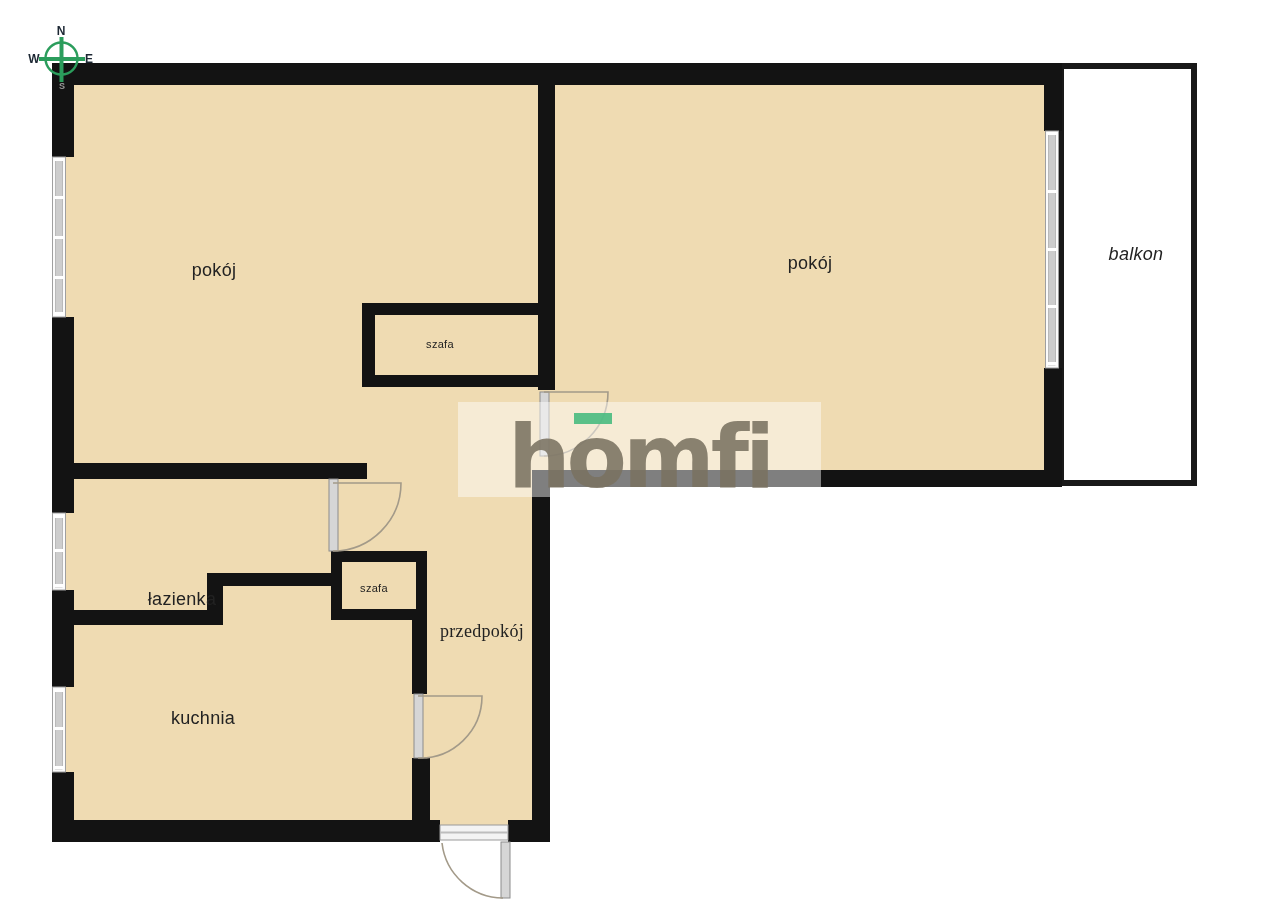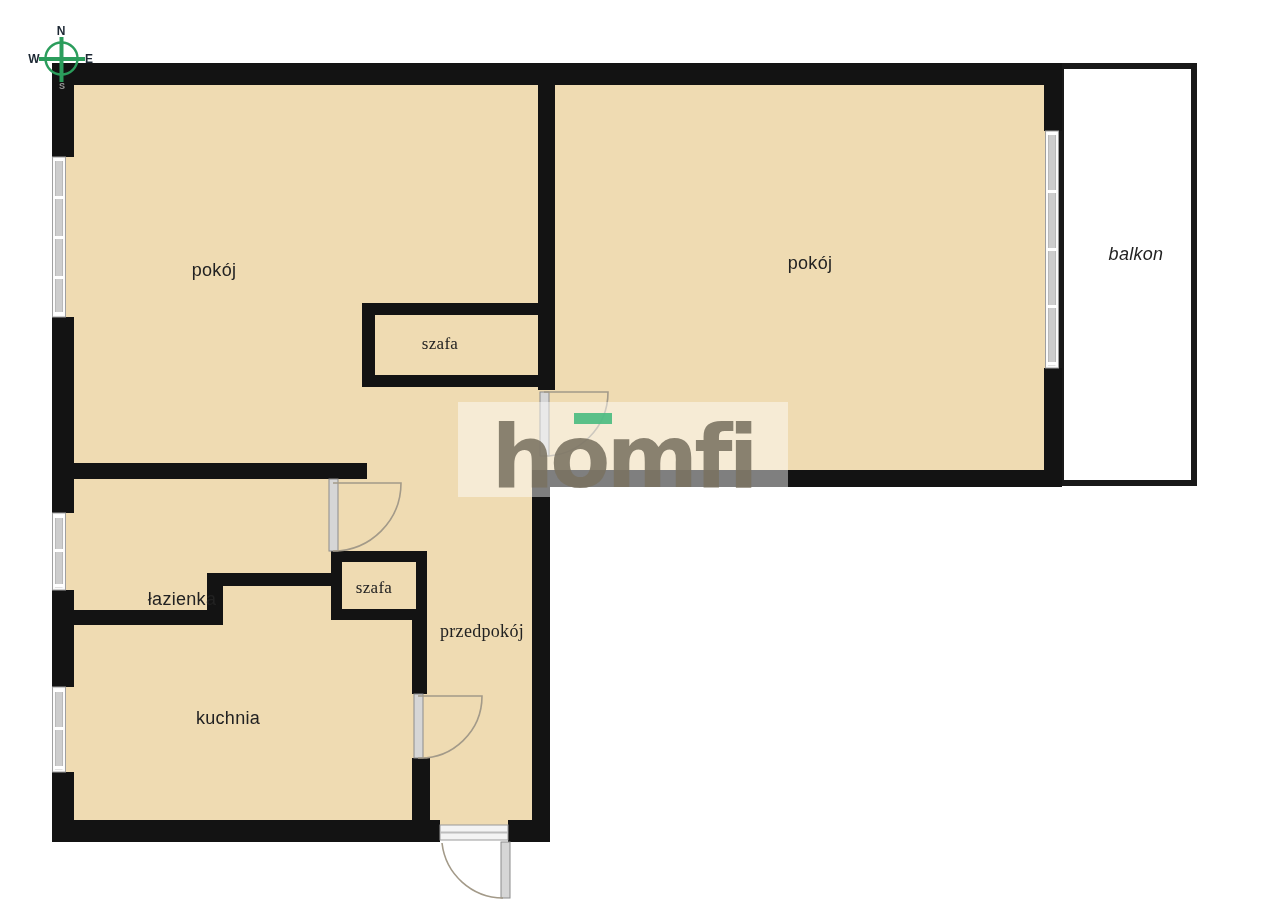--- a/index.html
+++ b/index.html
@@ -12,35 +12,35 @@
   }
   #plan-svg{position:absolute;left:0;top:0;}
   .room-label{
     position:absolute;
     transform:translate(-50%,-50%);
     font-size:18px;
     color:#222222;
     white-space:nowrap;
     letter-spacing:0.3px;
   }
-  .room-label.small{font-size:17px;font-family:Liberation Serif, serif;}
+  .room-label.small{font-size:11px;}
   
   .compass-letter{
     position:absolute;
     transform:translate(-50%,-50%);
     font-size:12px;
     font-weight:bold;
     color:#1c2733;
   }
   .compass-letter.south{font-size:9px;color:#9a9a9a;}
   
   #watermark{
     position:absolute;
     left:458px;top:402px;
-    width:330px;height:95px;
+    width:363px;height:95px;
     background:rgba(255,255,255,0.46);
   }
   #watermark .logo-text{
     position:absolute;
     left:50%;bottom:-4px;
     transform:translateX(-50%);
     font-family:"DejaVu Sans", sans-serif;
     font-weight:bold;
     font-size:88px;
     line-height:88px;
@@ -148,21 +148,21 @@
       <circle cx="61.5" cy="58.5" r="16" fill="none" stroke="#2b9d5c" stroke-width="2.4"></circle>
     </g>
   </svg>
 
   <div class="room-label" style="left:214px;top:270px;">pokój</div>
   <div class="room-label" style="left:810px;top:263px;">pokój</div>
   <div class="room-label small" style="left:440px;top:344px;">szafa</div>
   <div class="room-label" style="left:182px;top:551px;margin-top:48px;">łazienka</div>
   <div class="room-label small" style="left:374px;top:588px;">szafa</div>
   <div class="room-label" style="left:482px;top:631px;font-family:Liberation Serif, serif;">przedpokój</div>
-  <div class="room-label" style="left:203px;top:718px;margin-left:25px;">kuchnia</div>
+  <div class="room-label" style="left:203px;top:718px;">kuchnia</div>
   <div class="room-label" style="left:1136px;top:254px;font-style:italic;">balkon</div>
 
   <div class="compass-letter" style="left:61px;top:31px;">N</div>
   <div class="compass-letter" style="left:34px;top:59px;">W</div>
   <div class="compass-letter" style="left:89px;top:59px;">E</div>
   <div class="compass-letter south" style="left:62px;top:86px;">S</div>
 
   <div id="watermark">
     <div class="logo-text">homfi</div>
     <div class="logo-accent"></div>

